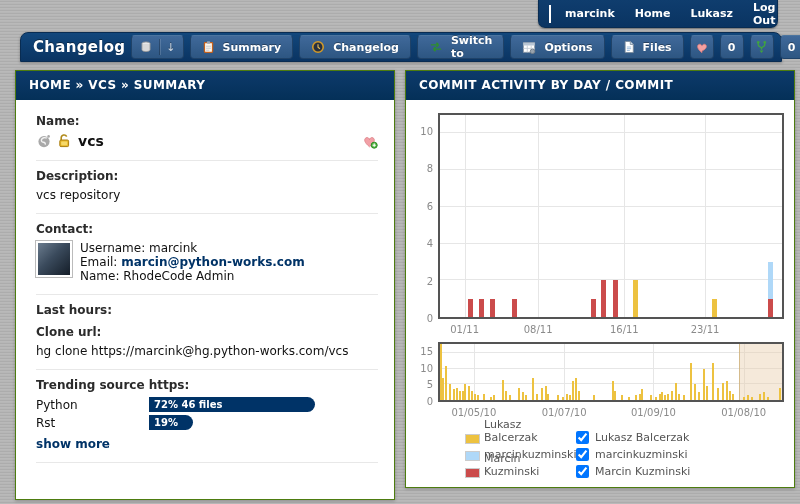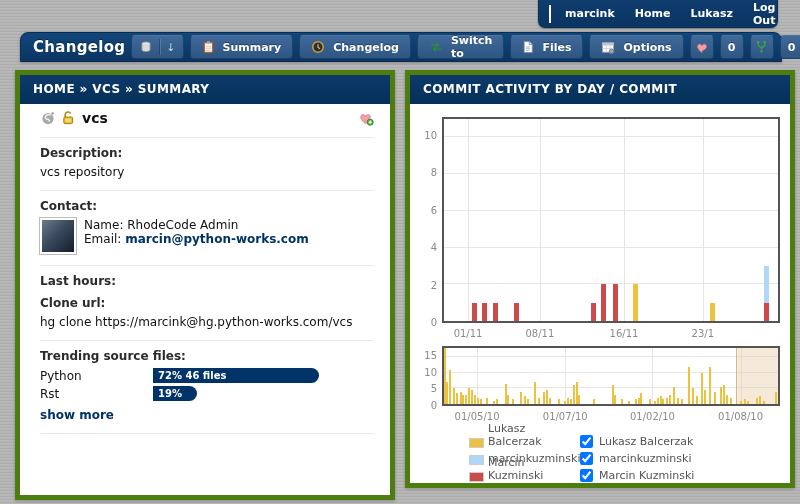--- a/index.html
+++ b/index.html
@@ -42,21 +42,21 @@
     border:1px solid #1f4268; border-top-color:#4c759f;
     border-radius:4px; padding:0 11px; margin-left:6px;
     color:#fff; font-weight:bold; font-size:11px; cursor:pointer;
     text-shadow:0 -1px 0 rgba(0,0,0,.35);
   }
   .nav-btn.small{ padding:0 7px; gap:0; }
   .nav-btn .caret{ color:#cfd8e2; font-size:11px; font-weight:normal; }
   .split-sep{ width:1px; height:16px; background:rgba(0,0,0,.25); box-shadow:1px 0 0 rgba(255,255,255,.15); margin:0 6px; }
   .count-btn{ min-width:24px; justify-content:center; padding:0 8px; }
   
-  .panel{ position:absolute; background:#fff; border:5px solid #4d7c0f; box-shadow:0 1px 3px rgba(0,0,0,.25); }
+  .panel{ position:absolute; background:#fff; border:1px solid #4d7c0f; box-shadow:0 1px 3px rgba(0,0,0,.25); }
   .panel-left{ left:15px; top:70px; width:380px; height:430px; }
   .panel-right{ left:405px; top:70px; width:390px; height:418px; }
   .panel-header{
     height:29px; background:linear-gradient(#0d3a6b,#043058);
     color:#fff; font-weight:bold; font-size:12px; letter-spacing:.4px;
     line-height:29px; padding-left:13px;
   }
   .panel-header a{ color:#fff; text-decoration:none; }
   .panel-body{ padding:6px 16px 0 20px; }
   .field-label{ font-weight:bold; font-size:12px; color:#2b2b2b; margin:8px 0 5px; }
@@ -152,39 +152,39 @@
       <svg width="14" height="12" viewBox="0 0 16 14">
           <path d="M2 4.5h9M11 4.5 8.5 2M11 4.5 8.5 7" stroke="#2e8f2e" stroke-width="1.7" fill="none"></path>
           <path d="M14 9.5H5M5 9.5 7.5 7M5 9.5 7.5 12" stroke="#2e8f2e" stroke-width="1.7" fill="none"></path>
         </svg>
     </span>
     <span>Switch to</span>
   </div>
 
   <div class="nav-btn">
     <span class="icon">
-      <svg width="12" height="14" viewBox="0 0 14 16">
-          <path d="M2.5 1.5h6l3.5 3.5v9.5h-9.5z" fill="#fff" stroke="#7a8a9a"></path>
-          <path d="M8.5 1.5V5H12" fill="#cfe0ef" stroke="#7a8a9a"></path>
-          <path d="M4.5 8h5M4.5 10h5M4.5 12h3.5" stroke="#8fb4d8" stroke-width="1"></path>
-        </svg>
-    </span>
-    <span>Files</span>
-  </div>
-
-  <div class="nav-btn">
-    <span class="icon">
       <svg width="14" height="13" viewBox="0 0 16 15">
           <rect x="1.5" y="2" width="13" height="11" fill="#fff" stroke="#8a97a5"></rect>
           <rect x="1.5" y="2" width="13" height="3.2" fill="#b9c6d4"></rect>
           <path d="M1.5 8.5h13M6 5.2v7.8M10.5 5.2v7.8" stroke="#c4ccd4" stroke-width="1"></path>
           <circle cx="12" cy="12" r="2.6" fill="#98a3ad" stroke="#6d7984"></circle>
         </svg>
     </span>
     <span>Options</span>
+  </div>
+
+  <div class="nav-btn">
+    <span class="icon">
+      <svg width="12" height="14" viewBox="0 0 14 16">
+          <path d="M2.5 1.5h6l3.5 3.5v9.5h-9.5z" fill="#fff" stroke="#7a8a9a"></path>
+          <path d="M8.5 1.5V5H12" fill="#cfe0ef" stroke="#7a8a9a"></path>
+          <path d="M4.5 8h5M4.5 10h5M4.5 12h3.5" stroke="#8fb4d8" stroke-width="1"></path>
+        </svg>
+    </span>
+    <span>Files</span>
   </div>
 
   <div class="nav-btn small count-btn">
     <span class="icon">
       <svg width="14" height="13" viewBox="0 0 16 15">
           <path d="M8 13.5C2.6 9.2 1.6 5.4 4.3 3.9 6.2 2.9 8 4.8 8 5.8c0-1 1.8-2.9 3.7-1.9 2.7 1.5 1.7 5.3-3.7 7.6z" fill="#f4a0a0" stroke="#d87878" stroke-width=".8"></path>
         </svg>
     </span>
   </div>
   <div class="nav-btn small count-btn">
@@ -208,20 +208,21 @@
 <div class="panel panel-left">
   <div class="panel-header">
     <a href="#">HOME</a>
     <span>»</span>
     <a href="#">VCS</a>
     <span>»</span>
     <span>SUMMARY</span>
   </div>
   <div class="panel-body">
 
+    <div class="field-label">Name:</div>
     <div class="name-row">
       <span class="icon">
         <svg width="16" height="16" viewBox="0 0 16 16">
             <circle cx="8" cy="8.6" r="5.6" fill="#a9a9a9"></circle>
             <path d="M10.8 5.2c-1.8-1.1-4.4-.6-5.2 1.2-.7 1.6.3 2.6 1.7 2.8 1.5.2 2.4 1 1.8 2.4" fill="none" stroke="#f2f2f2" stroke-width="1.4"></path>
             <circle cx="12.6" cy="3.4" r="1.3" fill="#a9a9a9"></circle>
           </svg>
       </span>
       <span class="icon">
         <svg width="16" height="16" viewBox="0 0 16 16">
@@ -242,36 +243,37 @@
 
     <div class="sep"></div>
     <div class="field-label">Description:</div>
     <div class="field-value">vcs repository</div>
 
     <div class="sep"></div>
     <div class="field-label">Contact:</div>
     <div class="contact-row">
       <span class="photo avatar-md"></span>
       <div class="contact-lines">
-        <div>Name: RhodeCode Admin</div>
+        <div>Username: marcink</div>
         <div>
           <span>Email:</span>
           <a href="#" class="blue">marcin@python-works.com</a>
         </div>
+        <div>Name: RhodeCode Admin</div>
       </div>
     </div>
 
     <div class="sep"></div>
     <div class="field-label">Last hours:</div>
 
     <div class="field-label">Clone url:</div>
     <div class="field-value">hg clone https://marcink@hg.python-works.com/vcs</div>
 
     <div class="sep"></div>
-    <div class="field-label">Trending source files:</div>
+    <div class="field-label">Trending source https:</div>
     <div class="trend-row">
       <span class="trend-lang">Python</span>
       <span class="trend-bar" style="width: 165.6px;">72% 46 files</span>
     </div>
     <div class="trend-row">
       <span class="trend-lang">Rst</span>
       <span class="trend-bar" style="width: 43.7px;">19%</span>
     </div>
     <a href="#" class="blue show-more">show more</a>
 
@@ -317,21 +319,21 @@
         <div class="bar" style="left: calc(51.3% - 2.5px); width: 5px; bottom: 0%; height: 18.1818%; background: rgb(203, 75, 75);"></div>
         <div class="bar" style="left: calc(57.3% - 2.5px); width: 5px; bottom: 0%; height: 18.1818%; background: rgb(237, 194, 64);"></div>
         <div class="bar" style="left: calc(80.4% - 2.5px); width: 5px; bottom: 0%; height: 9.09091%; background: rgb(237, 194, 64);"></div>
         <div class="bar" style="left: calc(96.6% - 2.5px); width: 5px; bottom: 0%; height: 9.09091%; background: rgb(203, 75, 75);"></div>
         <div class="bar" style="left: calc(96.6% - 2.5px); width: 5px; bottom: 9.09091%; height: 18.1818%; background: rgb(175, 216, 248);"></div>
       </div>
     <div class="xaxis">
         <div class="xtick" style="left: 7.2%;">01/11</div>
         <div class="xtick" style="left: 28.7%;">08/11</div>
         <div class="xtick" style="left: 53.9%;">16/11</div>
-        <div class="xtick" style="left: 77.5%;">23/1</div>
+        <div class="xtick" style="left: 77.5%;">23/11</div>
       </div>
   </div>
 
   <div class="chart chart-mini">
     <div class="yaxis">
         <div class="ytick" style="bottom: calc(0% - 5px);">0</div>
         <div class="ytick" style="bottom: calc(27.7778% - 5px);">5</div>
         <div class="ytick" style="bottom: calc(55.5556% - 5px);">10</div>
         <div class="ytick" style="bottom: calc(83.3333% - 5px);">15</div>
       </div>
@@ -411,21 +413,21 @@
         <div class="bar" style="left: calc(90.1% - 1px); width: 2px; bottom: 0%; height: 8.33333%; background: rgb(237, 194, 64);"></div>
         <div class="bar" style="left: calc(91.1% - 1px); width: 2px; bottom: 0%; height: 5.55556%; background: rgb(237, 194, 64);"></div>
         <div class="bar" style="left: calc(93.7% - 1px); width: 2px; bottom: 0%; height: 11.1111%; background: rgb(237, 194, 64);"></div>
         <div class="bar" style="left: calc(94.7% - 1px); width: 2px; bottom: 0%; height: 13.8889%; background: rgb(237, 194, 64);"></div>
         <div class="bar" style="left: calc(95.8% - 1px); width: 2px; bottom: 0%; height: 5.55556%; background: rgb(237, 194, 64);"></div>
         <div class="bar" style="left: calc(99.5% - 1px); width: 2px; bottom: 0%; height: 22.2222%; background: rgb(237, 194, 64);"></div>
       </div>
     <div class="xaxis">
         <div class="xtick" style="left: 9.9%;">01/05/10</div>
         <div class="xtick" style="left: 36.3%;">01/07/10</div>
-        <div class="xtick" style="left: 62.4%;">01/02/10</div>
+        <div class="xtick" style="left: 62.4%;">01/09/10</div>
         <div class="xtick" style="left: 88.8%;">01/08/10</div>
       </div>
   </div>
 
   <div class="legend">
     <div class="legend-row">
       <span class="legend-swatch" style="background: rgb(237, 194, 64);"></span>
       <span class="legend-name">Lukasz Balcerzak</span>
       <input type="checkbox" checked="" style="">
       <span>Lukasz Balcerzak</span>

